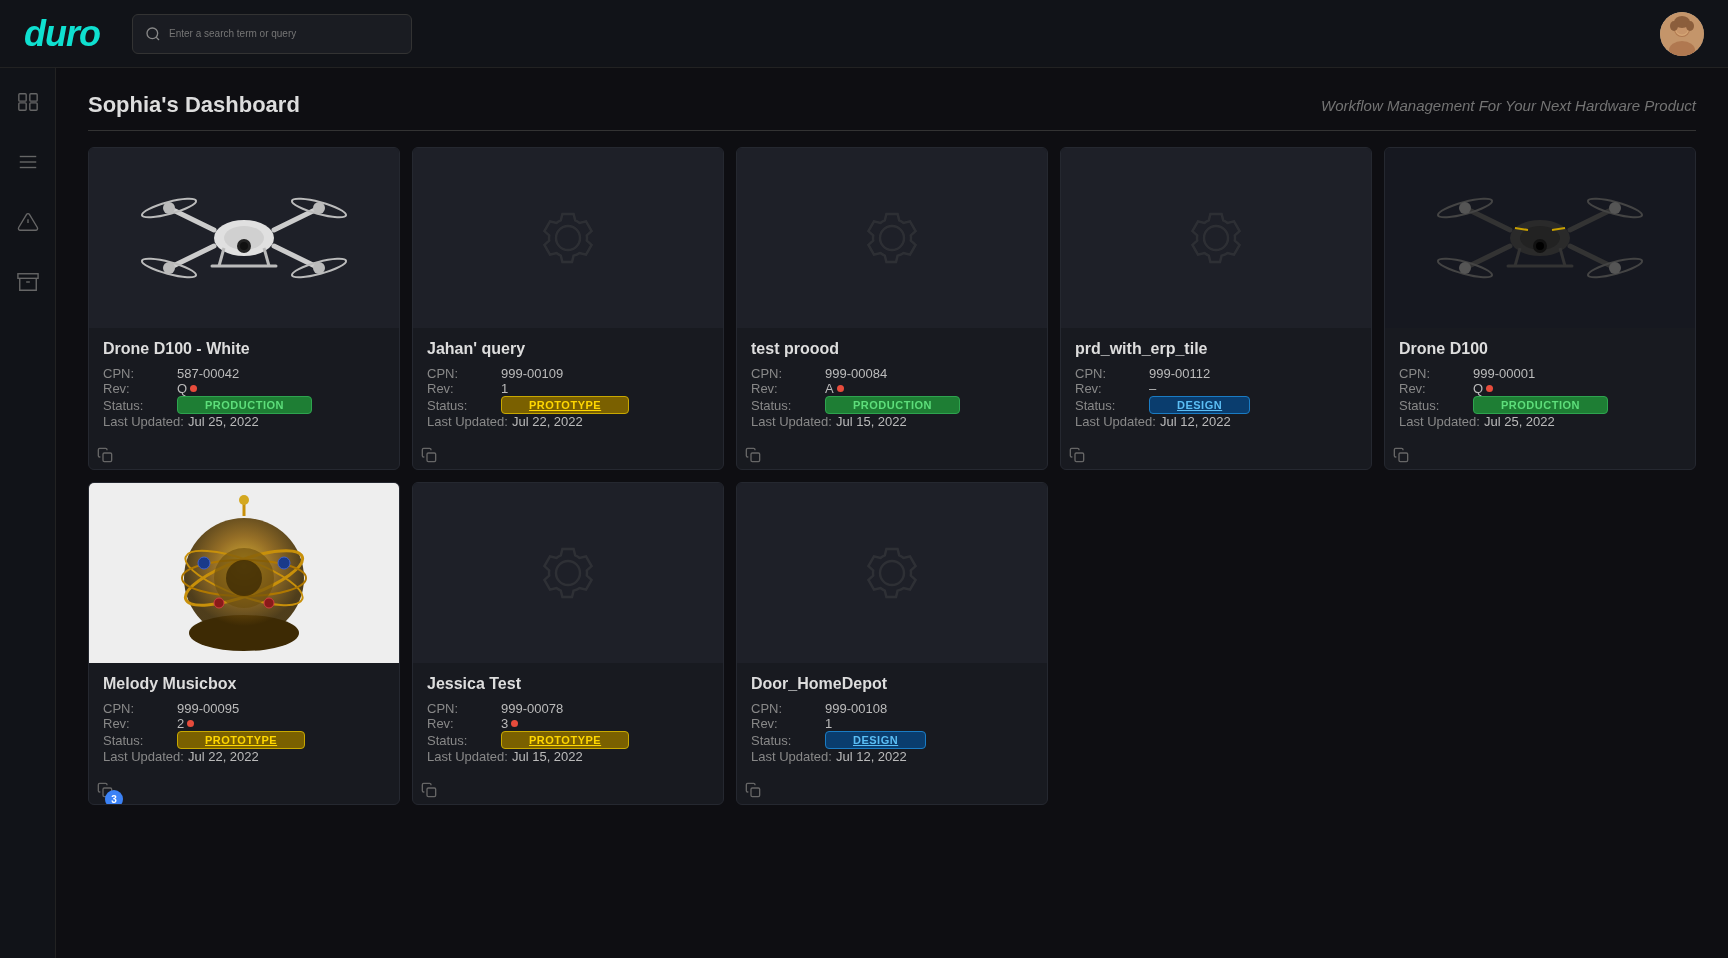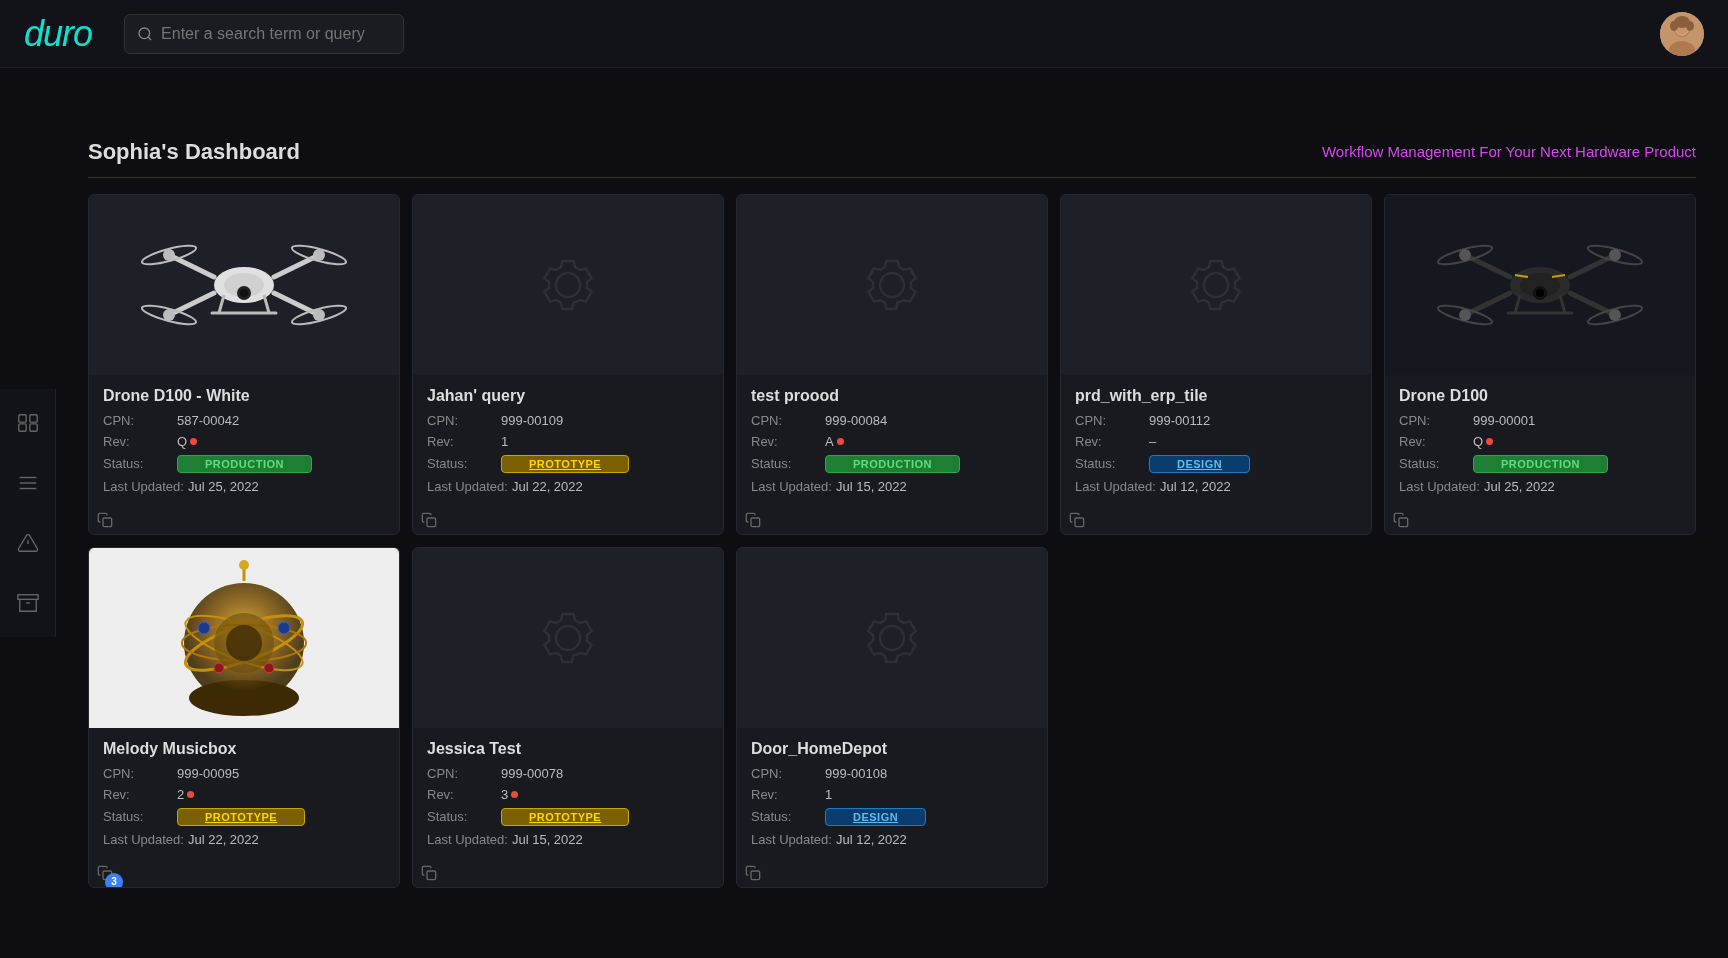--- a/index.html
+++ b/index.html
@@ -20,42 +20,42 @@
       align-items: center;
       padding: 0 24px;
       height: 68px;
       border-bottom: 1px solid #222;
       flex-shrink: 0;
       position: relative;
     }
     .logo {
       color: #0fe0d0;
       font-size: 36px;
-      font-weight: 400;
+      font-weight: 700;
       letter-spacing: -1px;
       font-style: italic;
       margin-right: 32px;
     }
     .search-wrap {
       display: flex;
       align-items: center;
       background: #1a1c22;
       border: 1px solid #333;
       border-radius: 6px;
       padding: 0 12px;
       width: 280px;
       height: 40px;
     }
     .search-wrap svg { color: #888; margin-right: 8px; flex-shrink: 0; }
     .search-input {
       background: transparent;
       border: none;
       outline: none;
       color: #888;
-      font-size: 16px;
+      font-size: 10px;
       width: 100%;
     }
     .avatar {
       width: 44px;
       height: 44px;
       border-radius: 50%;
       overflow: hidden;
       margin-left: auto;
       background: #888;
       display: flex;
@@ -74,21 +74,20 @@
       color: #fff;
       font-size: 18px;
       font-weight: bold;
     }
 
     
     .main-layout {
       display: flex;
       flex: 1;
       overflow: hidden;
-      align-items: center;
     }
 
     
     .sidebar {
       width: 56px;
       background: #111318;
       border-right: 1px solid #222;
       display: flex;
       flex-direction: column;
       align-items: center;
@@ -123,21 +122,22 @@
       padding-bottom: 12px;
       border-bottom: 1px solid #333;
     }
     .dashboard-title {
       font-size: 22px;
       font-weight: 600;
       color: #ddd;
     }
     .dashboard-subtitle {
       font-size: 15px;
-      color: #d946ef;
+      font-style: italic;
+      color: #737373;
     }
 
     
     .cards-grid {
       display: grid;
       grid-template-columns: repeat(5, 1fr);
       gap: 12px;
       margin-top: 16px;
     }
     .card {
@@ -168,21 +168,21 @@
     }
     .card-name {
       font-size: 16px;
       font-weight: 600;
       color: #ddd;
       margin-bottom: 8px;
     }
     .card-info {
       display: flex;
       flex-direction: column;
-      gap: 6px;
+      gap: 0;
     }
     .card-row {
       display: flex;
       align-items: center;
       font-size: 13px;
       gap: 4px;
     }
     .card-label {
       color: #888;
       min-width: 70px;

